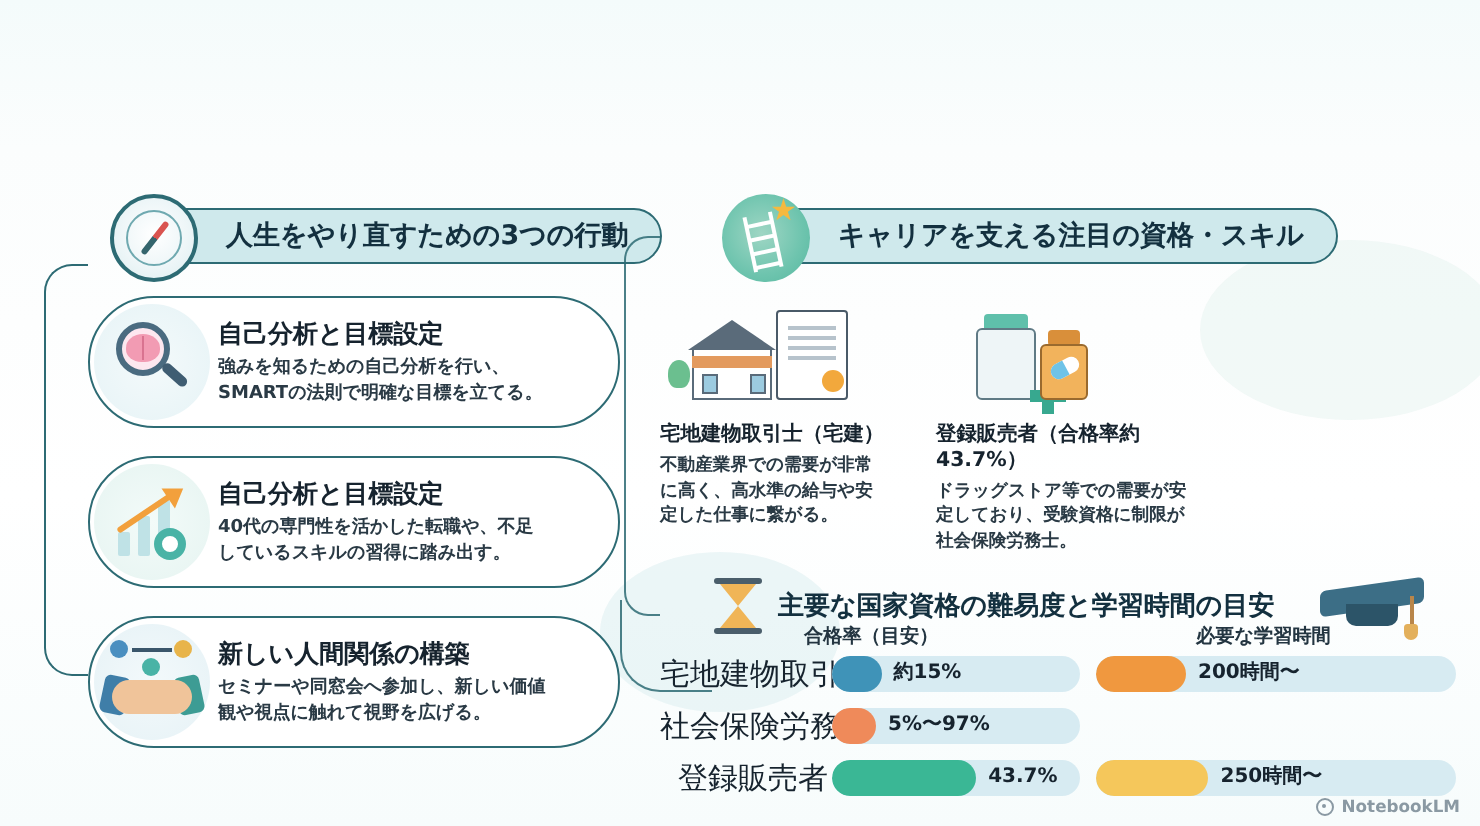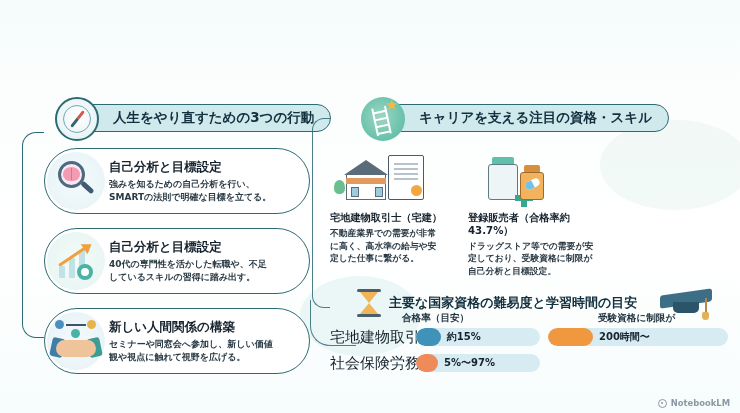--- a/index.html
+++ b/index.html
@@ -488,21 +488,21 @@
             <div class="cross-v"></div>
             <div class="cross-h"></div>
           </div>
         <div class="bottle b-second-cap"></div>
         <div class="bottle b-second"></div>
         <div class="pill-shape"></div>
       </div>
       <div class="qual-title">登録販売者（合格率約43.7%）</div>
       <div class="qual-desc">ドラッグストア等での需要が安</div>
       <div class="qual-desc">定しており、受験資格に制限が</div>
-      <div class="qual-desc">自己分析と目標設定。</div>
+      <div class="qual-desc">社会保険労務士。</div>
     </div>
 
   </div>
 
   <div class="table-connector"></div>
 
   <div class="table-head">
     <div class="hourglass">
       <div class="capt"></div>
         <div class="top"></div>
@@ -513,21 +513,21 @@
   </div>
 
   <div class="cap">
     <div class="board"></div>
       <div class="base"></div>
       <div class="tassel"></div>
   </div>
 
   <div class="col-heads">
     <span id="ch-rate">合格率（目安）</span>
-    <span id="ch-hours">受験資格に制限が</span>
+    <span id="ch-hours">必要な学習時間</span>
   </div>
 
   <div class="rows">
 
     <div class="row">
       <div class="row-label">宅地建物取引士</div>
       <div class="track rate" style="background: rgb(215, 235, 242);">
         <div class="fill" id="f-r0" style="width: 24.738px; background: rgb(63, 147, 184);"></div>
         <div class="val" id="v-r0" style="left: 30.738px;">約15%</div>
       </div>
@@ -538,20 +538,31 @@
     </div>
 
     <div class="row">
       <div class="row-label">社会保険労務士</div>
       <div class="track rate" style="background: rgb(215, 235, 242);">
         <div class="fill" id="f-r1" style="width: 22px; background: rgb(239, 138, 90);"></div>
         <div class="val" id="v-r1" style="left: 28px;">5%〜97%</div>
       </div>
     </div>
 
+    <div class="row">
+      <div class="row-label">登録販売者</div>
+      <div class="track rate" style="background: rgb(215, 235, 242);">
+        <div class="fill" id="f-r2" style="width: 72.07px; background: rgb(58, 183, 149);"></div>
+        <div class="val" id="v-r2" style="left: 78.07px;">43.7%</div>
+      </div>
+      <div class="track hours" style="background: rgb(215, 235, 242);">
+        <div class="fill" id="f-h2" style="width: 56.25px; background: rgb(245, 199, 91);"></div>
+        <div class="val" id="v-h2" style="left: 62.25px;">250時間〜</div>
+      </div>
+    </div>
 
   </div>
 
   <div class="watermark">
     <span class="wm-glyph"></span>
     <span>NotebookLM</span>
   </div>
 
 </div>
 

